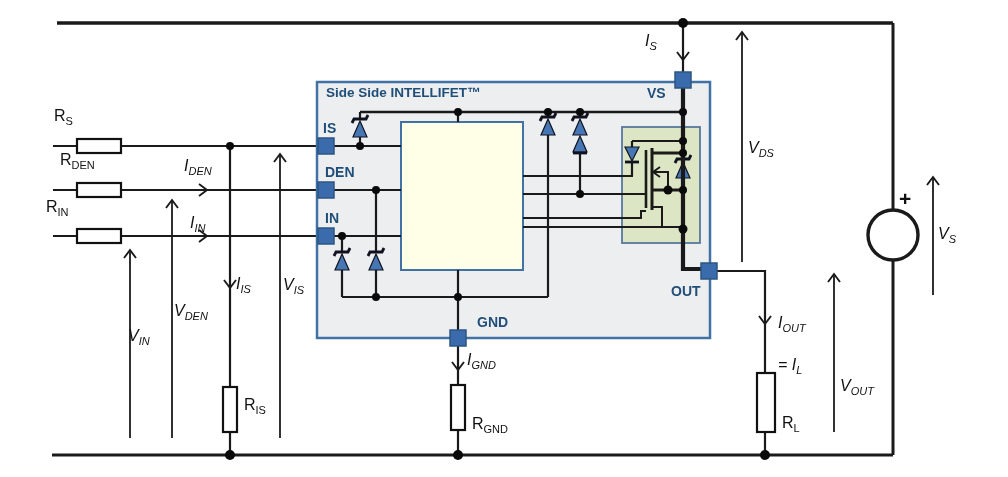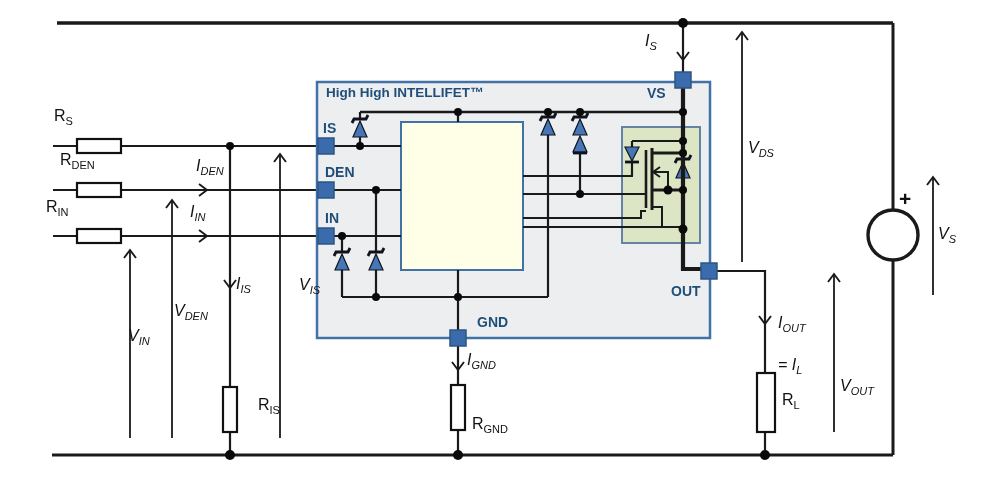--- a/index.html
+++ b/index.html
@@ -175,48 +175,48 @@
     <circle class="dot" cx="683" cy="153" r="4"></circle>
     <circle class="dot" cx="668" cy="190" r="4.5"></circle>
     <circle class="dot" cx="683" cy="190" r="4"></circle>
     <circle class="dot" cx="683" cy="229" r="4.5"></circle>
     <circle class="dot" cx="230" cy="455" r="5"></circle>
     <circle class="dot" cx="458" cy="455" r="5"></circle>
     <circle class="dot" cx="765" cy="455" r="5"></circle>
   </g>
 </svg>
 
-<div class="block-title" style="left:326px;top:86px">High High INTELLIFET™</div>
+<div class="block-title" style="left:326px;top:86px">Side Side INTELLIFET™</div>
 
 <div class="pin-lbl" style="left:323px;top:121px">IS</div>
 <div class="pin-lbl" style="left:325px;top:165px">DEN</div>
 <div class="pin-lbl" style="left:325px;top:211px">IN</div>
 <div class="pin-lbl" style="left:647px;top:86px">VS</div>
 <div class="pin-lbl" style="left:477px;top:315px">GND</div>
 <div class="pin-lbl" style="left:671px;top:284px">OUT</div>
 
 <div class="lbl" style="left:54px;top:108px"><span>R</span><span class="sub">S</span></div>
 <div class="lbl" style="left:60px;top:152px"><span>R</span><span class="sub">DEN</span></div>
 <div class="lbl" style="left:46px;top:199px"><span>R</span><span class="sub">IN</span></div>
 
-<div class="lbl math" style="left:196px;top:158px"><span>I</span><span class="sub">DEN</span></div>
-<div class="lbl math" style="left:190px;top:204px"><span>I</span><span class="sub">IN</span></div>
+<div class="lbl math" style="left:184px;top:158px"><span>I</span><span class="sub">DEN</span></div>
+<div class="lbl math" style="left:190px;top:215px"><span>I</span><span class="sub">IN</span></div>
 <div class="lbl math" style="left:236px;top:276px"><span>I</span><span class="sub">IS</span></div>
 <div class="lbl math" style="left:128px;top:328px"><span>V</span><span class="sub">IN</span></div>
 <div class="lbl math" style="left:174px;top:303px"><span>V</span><span class="sub">DEN</span></div>
-<div class="lbl math" style="left:299px;top:277px"><span>V</span><span class="sub">IS</span></div>
-<div class="lbl" style="left:258px;top:397px"><span>R</span><span class="sub">IS</span></div>
+<div class="lbl math" style="left:283px;top:277px"><span>V</span><span class="sub">IS</span></div>
+<div class="lbl" style="left:244px;top:397px"><span>R</span><span class="sub">IS</span></div>
 
 <div class="lbl math" style="left:467px;top:352px"><span>I</span><span class="sub">GND</span></div>
 <div class="lbl" style="left:472px;top:416px"><span>R</span><span class="sub">GND</span></div>
 
 <div class="lbl math" style="left:645px;top:33px"><span>I</span><span class="sub">S</span></div>
 <div class="lbl math" style="left:748px;top:140px"><span>V</span><span class="sub">DS</span></div>
 
 <div class="lbl math" style="left:778px;top:315px"><span>I</span><span class="sub">OUT</span></div>
 <div class="lbl math" style="left:778px;top:357px"><span>= I</span><span class="sub">L</span></div>
-<div class="lbl" style="left:782px;top:392px"><span>R</span><span class="sub">L</span></div>
+<div class="lbl" style="left:782px;top:415px"><span>R</span><span class="sub">L</span></div>
 <div class="lbl math" style="left:840px;top:378px"><span>V</span><span class="sub">OUT</span></div>
 
 <div class="lbl plus" style="left:899px;top:188px"><span>+</span></div>
 <div class="lbl math" style="left:938px;top:226px"><span>V</span><span class="sub">S</span></div>
 
 </div>
 
 </body></html>

